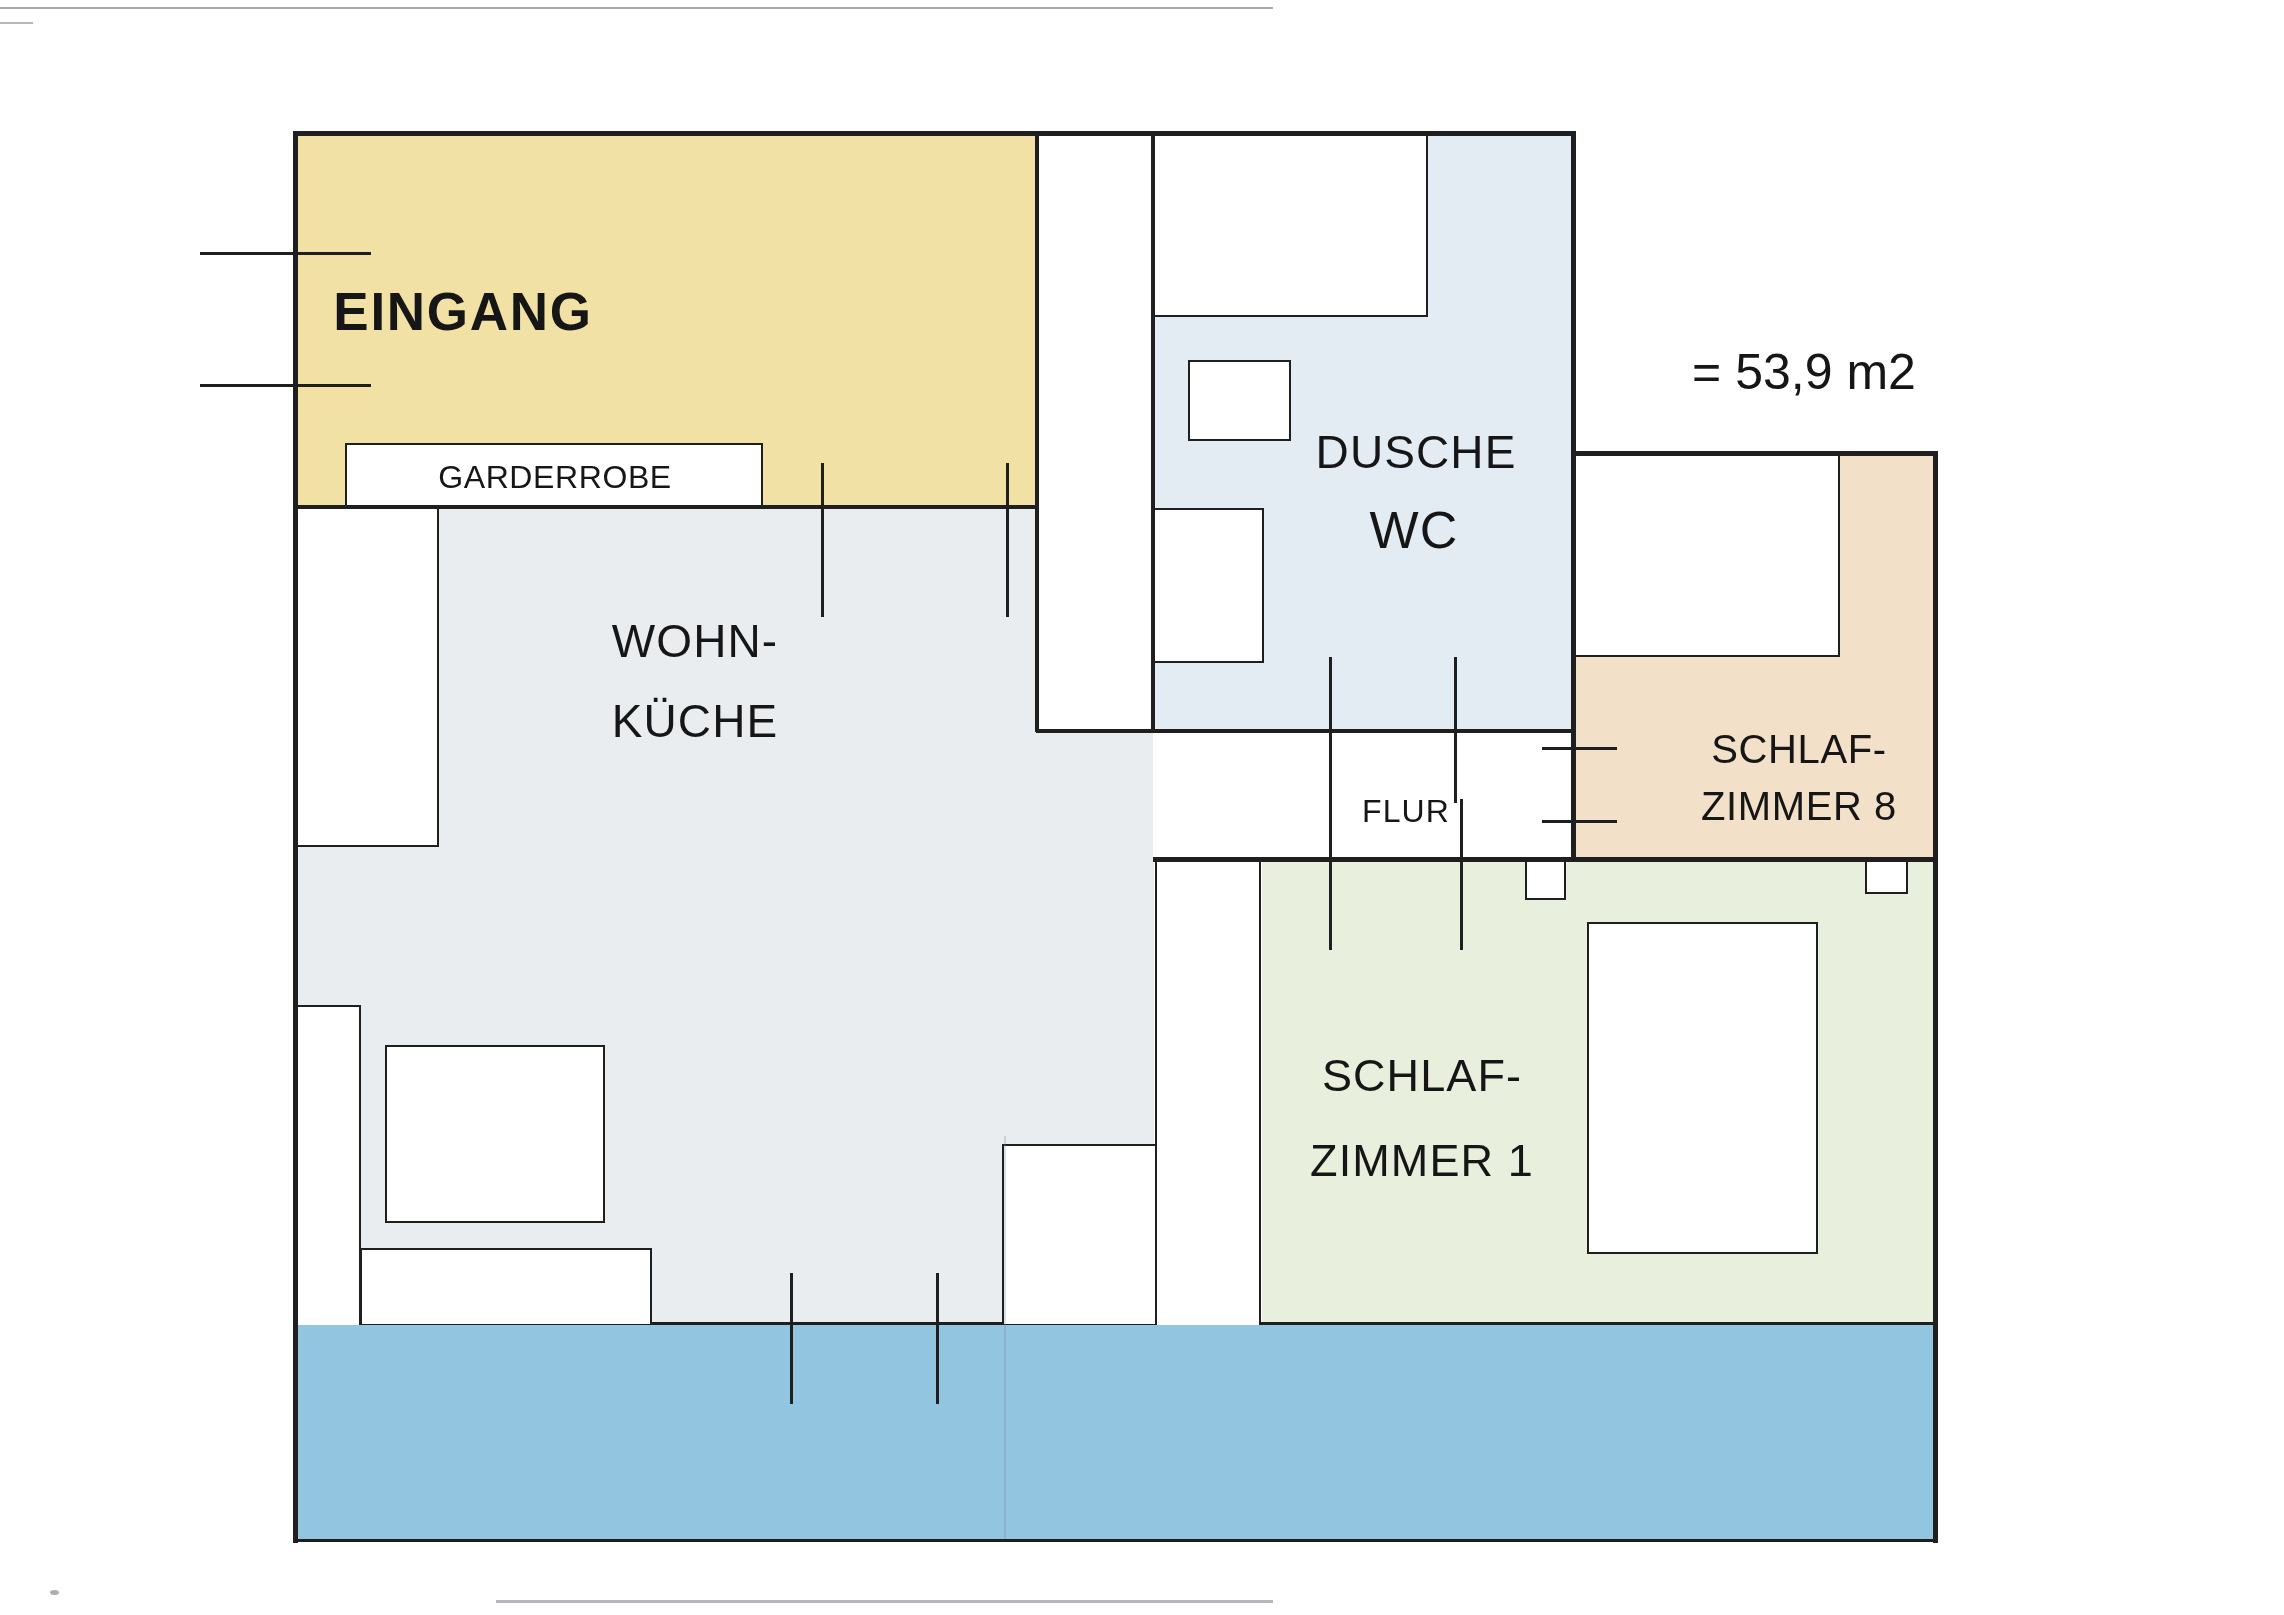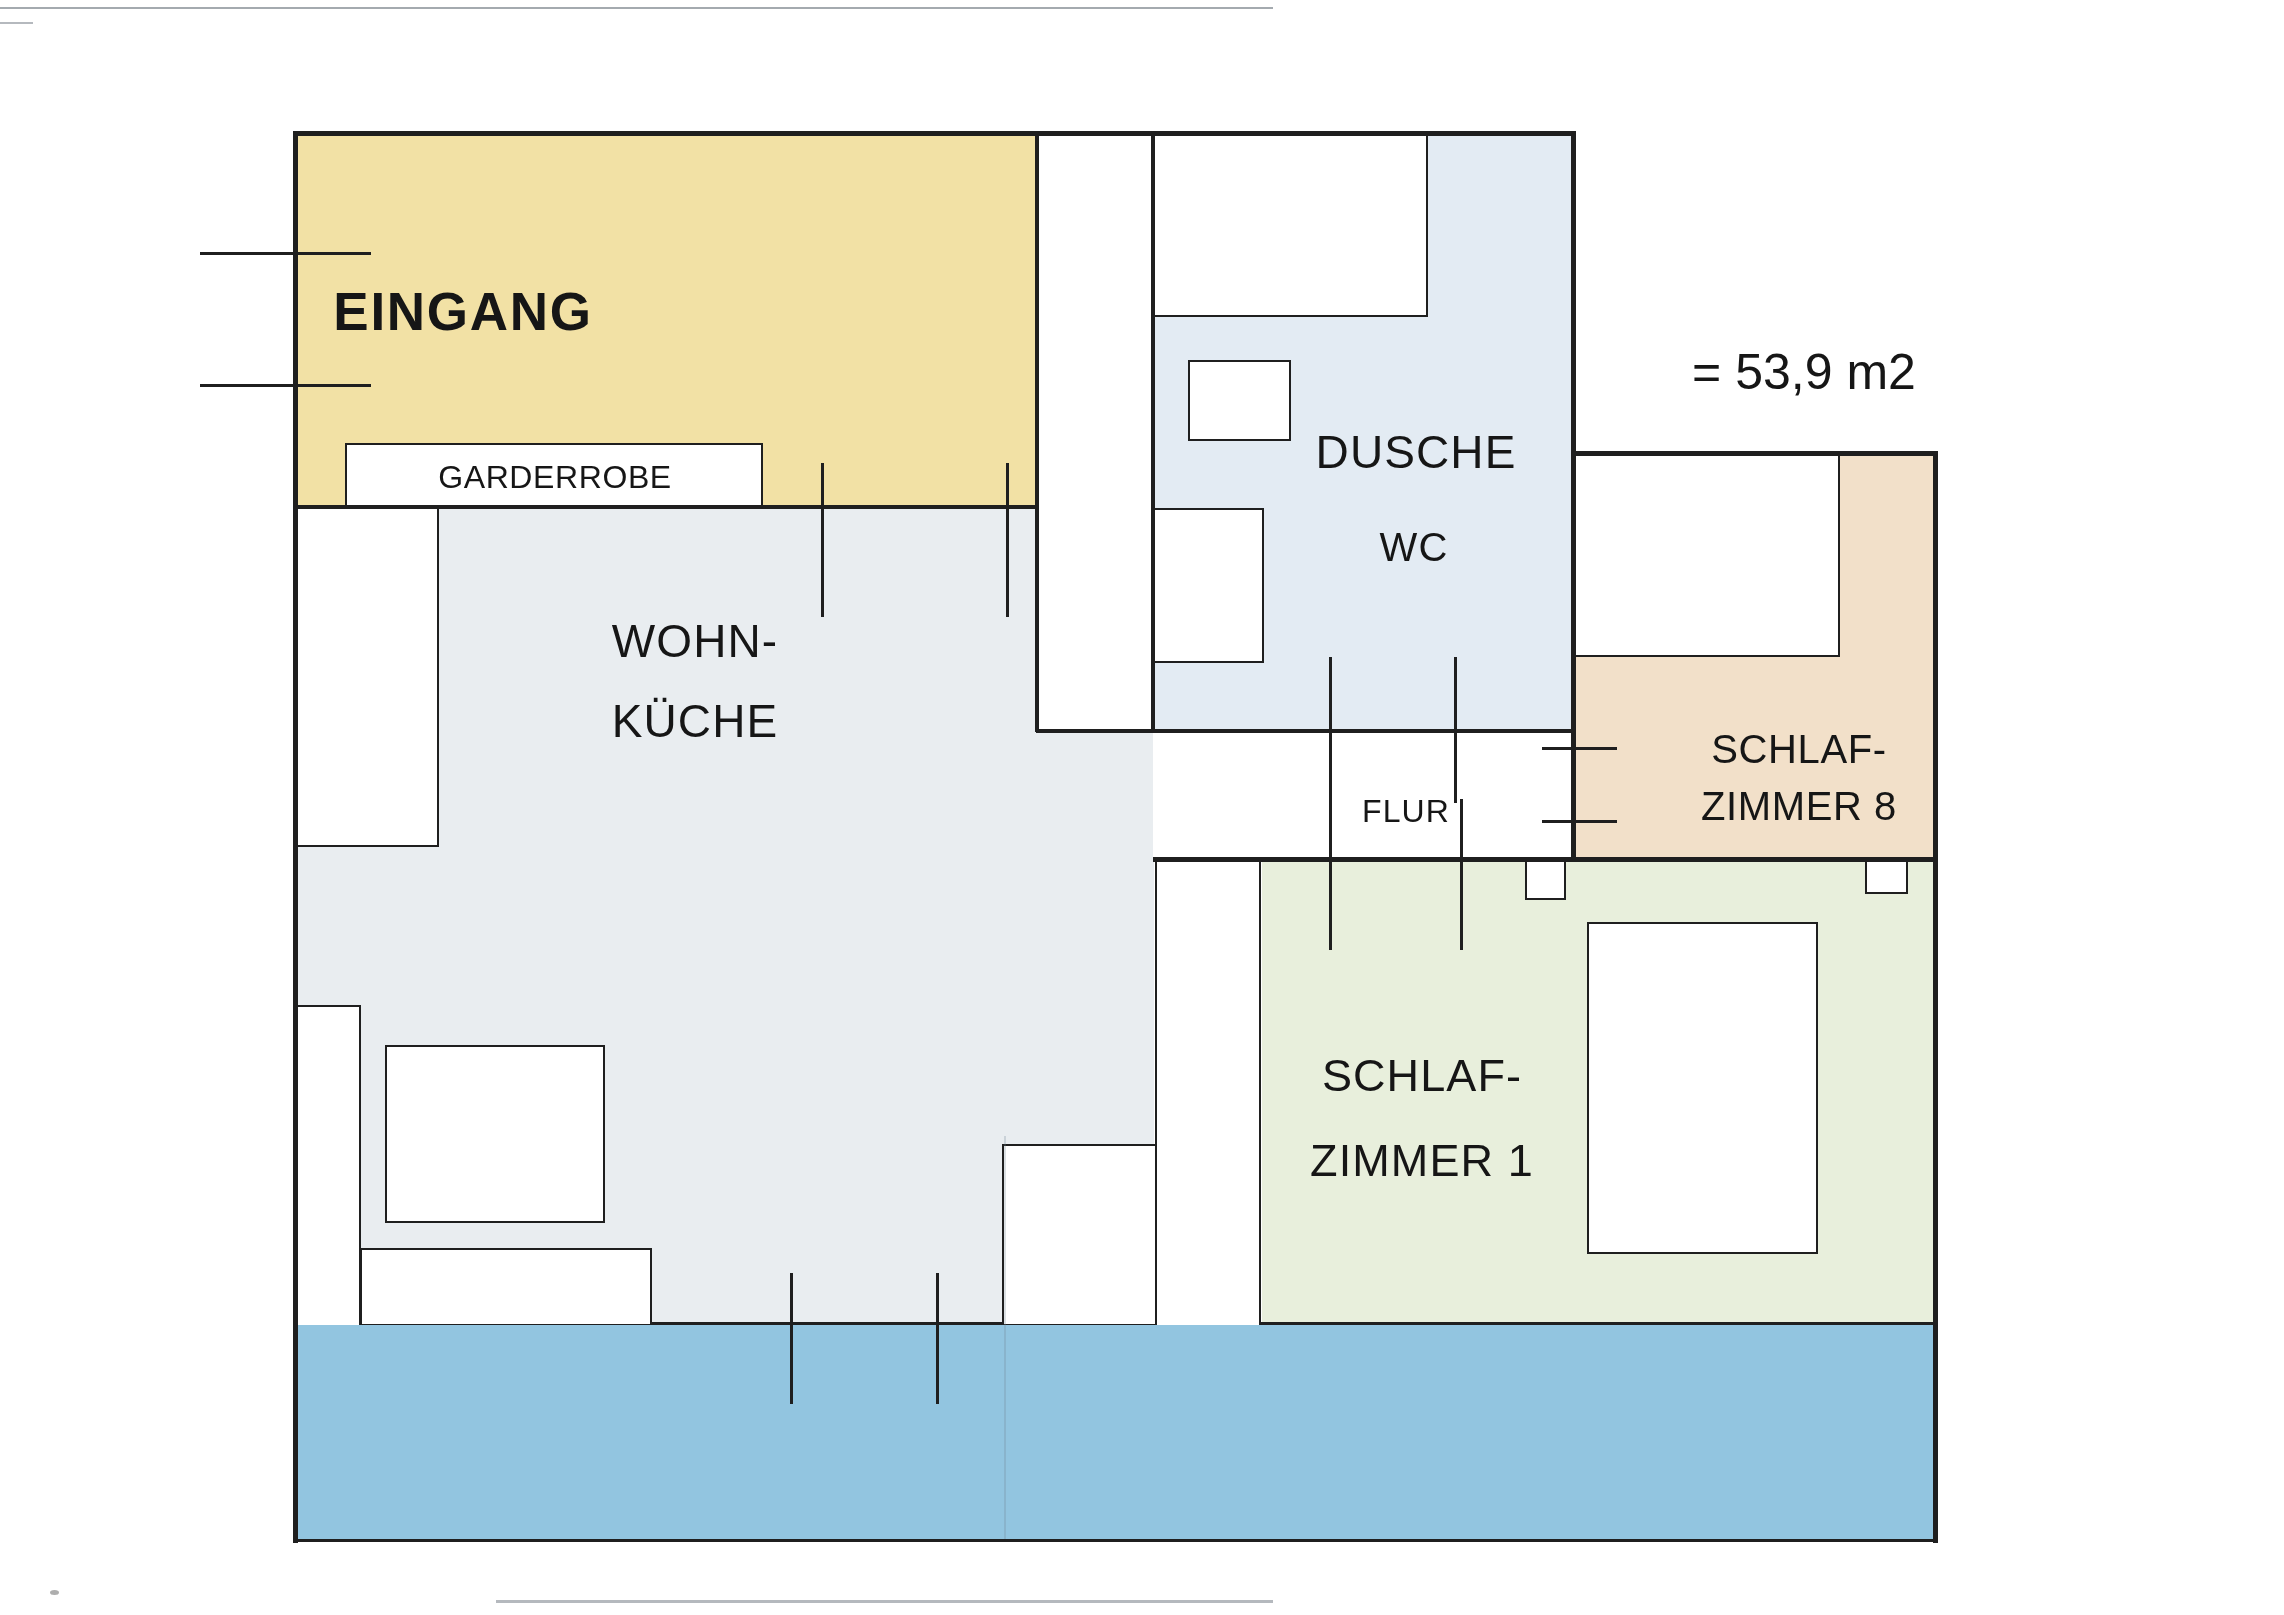--- a/index.html
+++ b/index.html
@@ -72,21 +72,21 @@
   
   .lbl{
     transform:translate(-50%,-50%);
     color:#161616;
     white-space:nowrap;
     line-height:1;
   }
   .lbl-eingang  {left:463px;top:311px;font-size:53px;letter-spacing:1.7px;font-weight:bold;}
   .lbl-garderobe{left:555px;top:477px;font-size:32px;letter-spacing:0.6px;}
   .lbl-dusche   {left:1416px;top:452px;font-size:46px;letter-spacing:1.1px;}
-  .lbl-wc       {left:1414px;top:547px;font-size:40px;letter-spacing:1.1px;}
+  .lbl-wc       {left:1414px;top:530px;font-size:52px;letter-spacing:1.1px;}
   .lbl-area     {left:1804px;top:372px;font-size:50px;}
   .lbl-wohn     {left:695px;top:641px;font-size:46px;letter-spacing:1.1px;}
   .lbl-kueche   {left:695px;top:721px;font-size:46px;letter-spacing:1.1px;}
   .lbl-flur     {left:1406px;top:811px;font-size:32px;letter-spacing:1.1px;}
   .lbl-sz2a     {left:1799px;top:749px;font-size:40px;letter-spacing:0.6px;}
   .lbl-sz2b     {left:1799px;top:806px;font-size:40px;letter-spacing:0.6px;}
   .lbl-sz1a     {left:1422px;top:1075px;font-size:45px;letter-spacing:1.1px;}
   .lbl-sz1b     {left:1422px;top:1160px;font-size:45px;letter-spacing:1.1px;}
   .lbl-terrasse {left:1157px;top:1425px;font-size:53px;letter-spacing:1.7px;}
 

